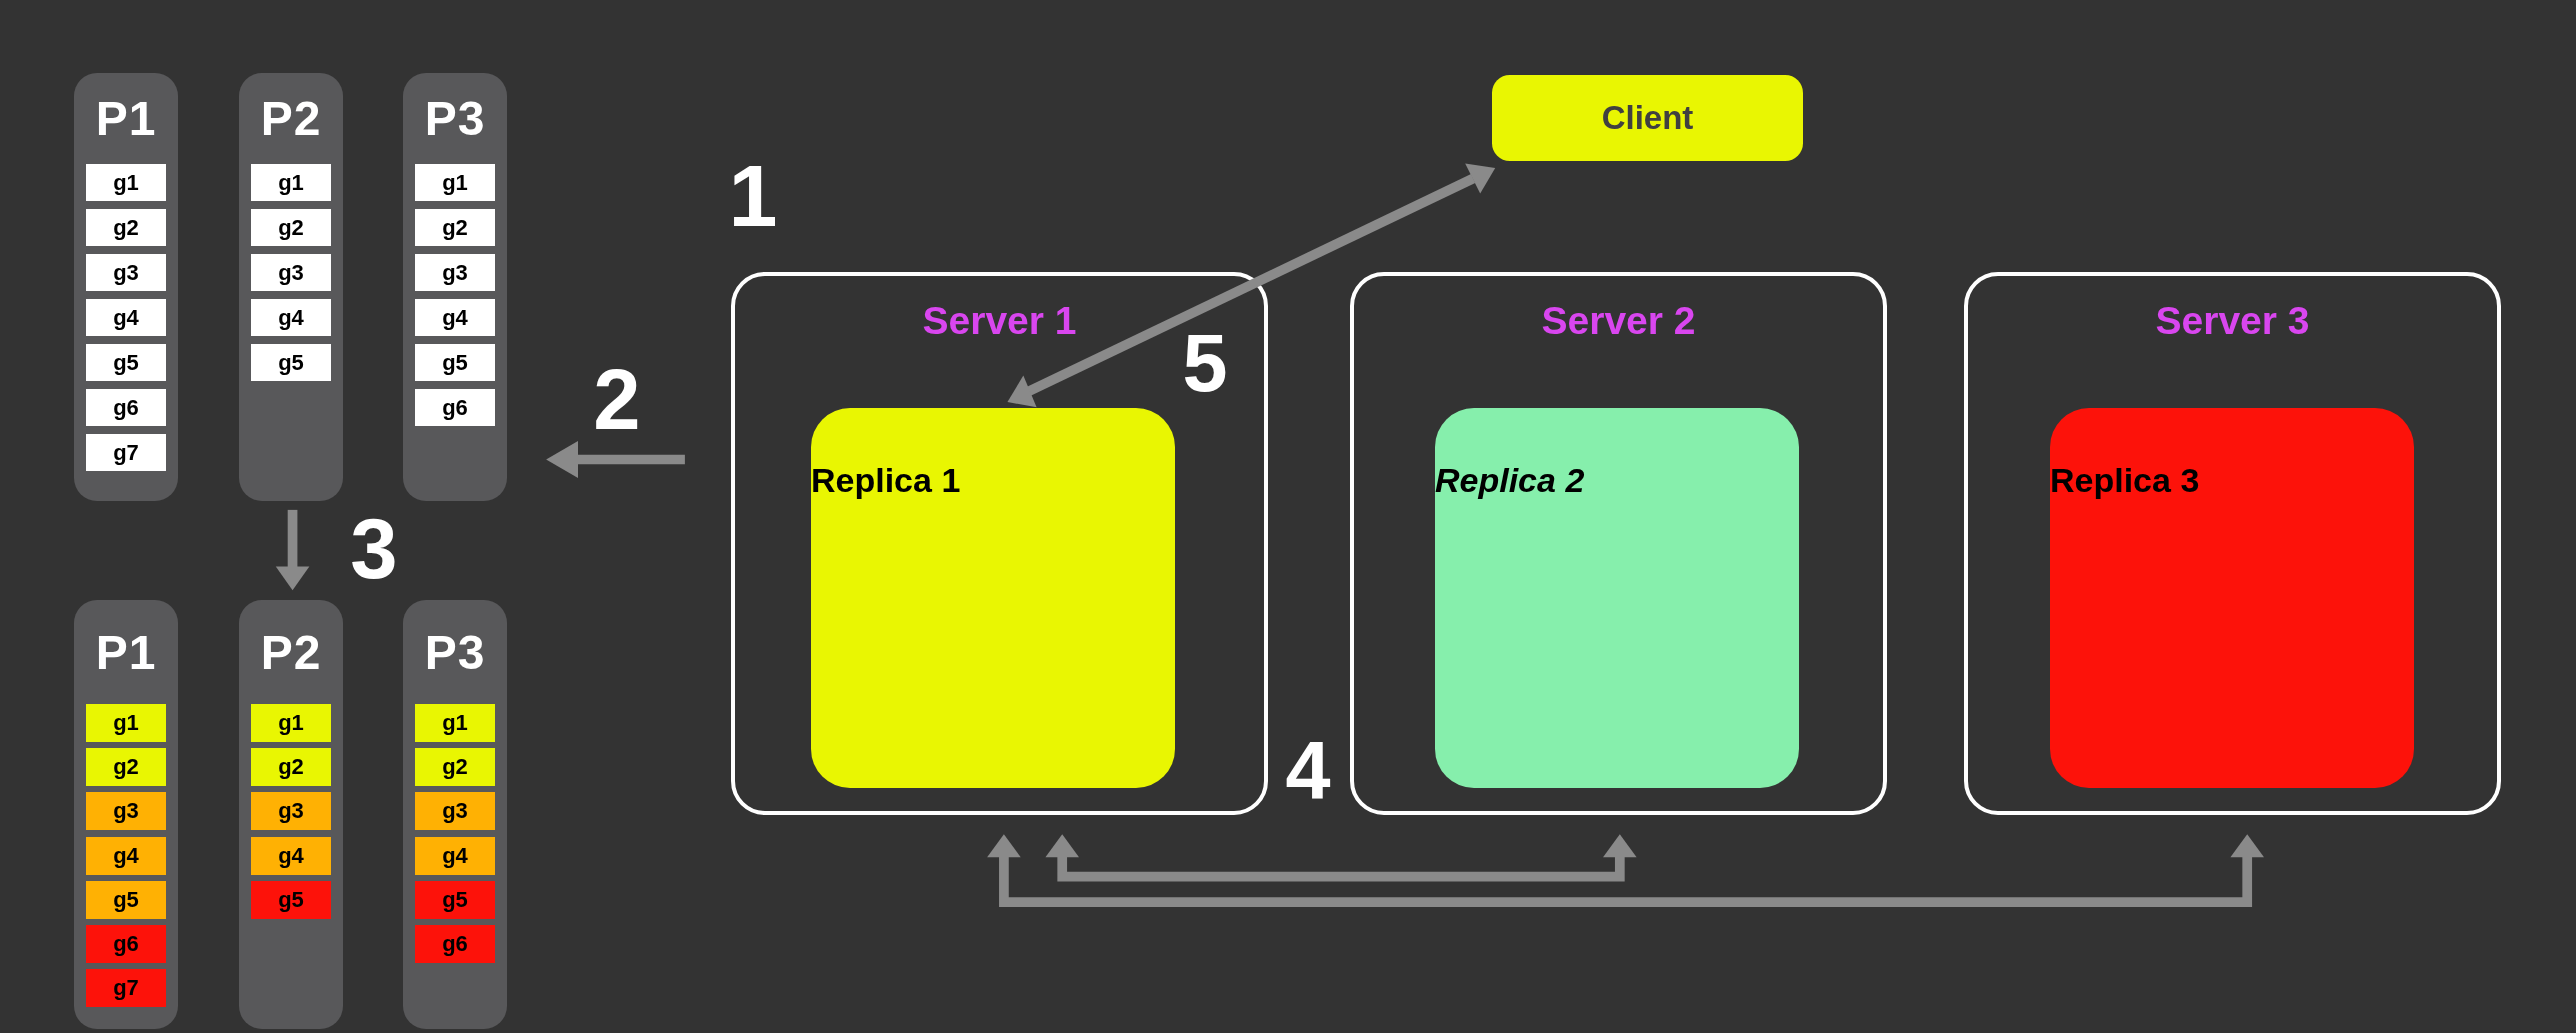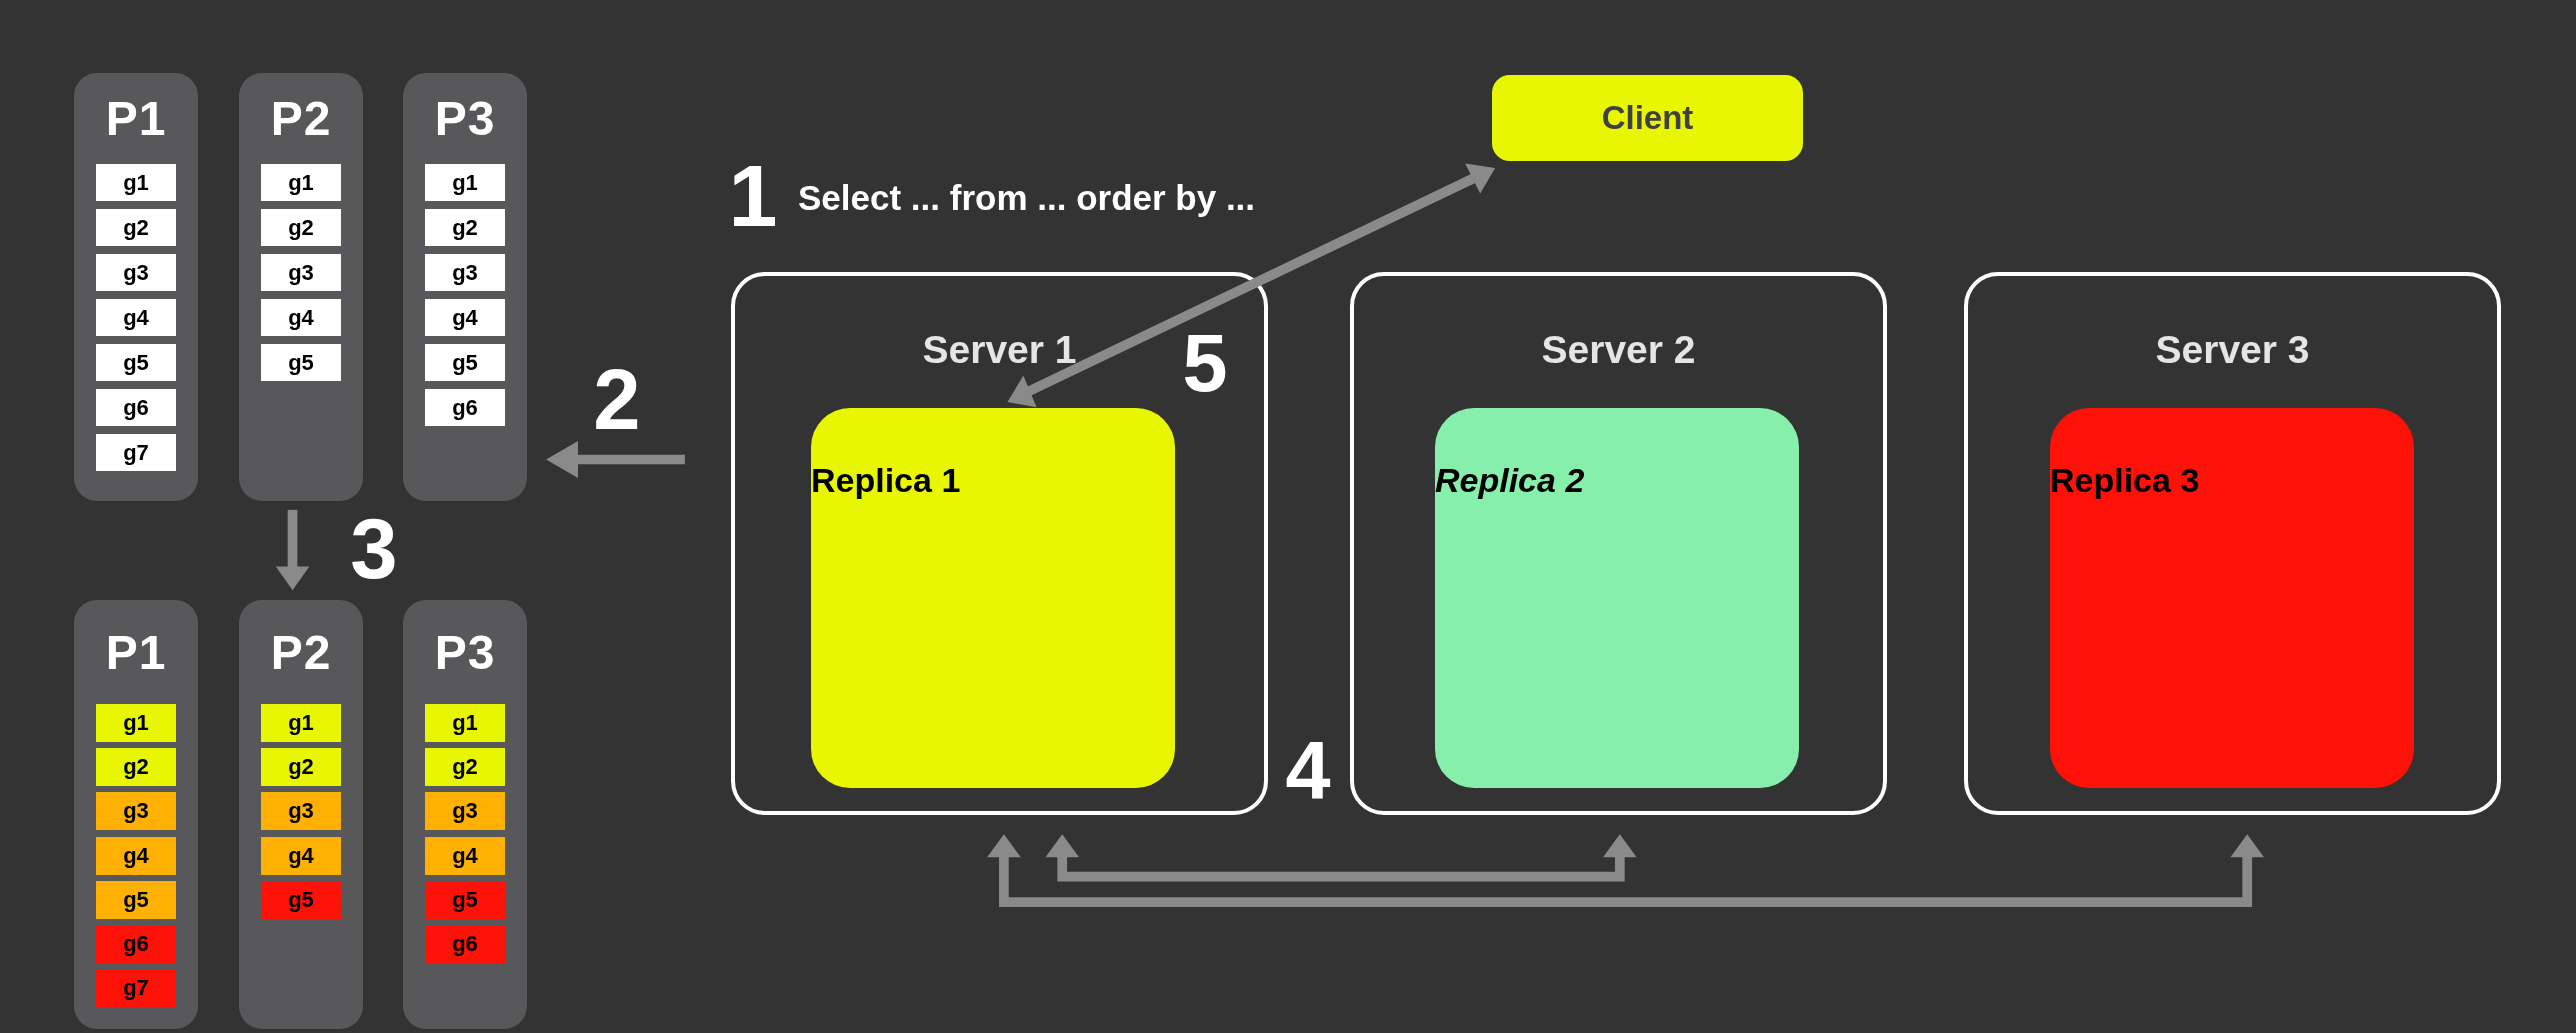--- a/index.html
+++ b/index.html
@@ -6,21 +6,21 @@
   body{
     width:2576px;height:1033px;
     background:#333333;
     font-family:"Liberation Sans", sans-serif;
     overflow:hidden;
   }
   .stage{position:relative;width:2576px;height:1033px;background:#333333;}
 
   
   .pcol{
-    position:absolute;width:124px;border-radius:23px;
+    position:absolute;width:104px;border-radius:23px;
     background:#58585a;
   }
   .pcol .ptitle{
     height:91px;display:flex;align-items:center;justify-content:center;
     color:#ffffff;font-size:48px;font-weight:700;letter-spacing:0.9px;
   }
   .pcol.after .ptitle{height:104px;}
   .pcol .cells{display:flex;flex-direction:column;align-items:center;gap:8px;}
   .pcol.after .cells{gap:6.2px;}
   .cell{
@@ -30,22 +30,22 @@
   }
   .pcol.after .cell{height:38px;flex:0 0 38px;}
 
   
   .server{
     position:absolute;top:272px;width:537px;height:543px;
     border:4.4px solid #ffffff;border-radius:34px;
     box-sizing:border-box;
   }
   .server .stitle{
-    margin-top:52px;text-align:center;
-    color:#e5e5e5;font-size:39px;font-weight:700;
+    margin-top:23px;text-align:center;
+    color:#d946ef;font-size:39px;font-weight:700;
   }
   .replica{
     position:absolute;top:408px;width:364px;height:380px;
     border-radius:39px;
   }
   .replica .rlabel{
     padding-top:53px;
     color:#000;font-size:34px;font-weight:700;
   }
 
@@ -175,21 +175,20 @@
     </div>
 
   <div class="client" id="client-box" style="background: rgb(233, 246, 2);">Client</div>
 
   <div class="stepnum" id="step1">1</div>
   <div class="stepnum" id="step2">2</div>
   <div class="stepnum" id="step3">3</div>
   <div class="stepnum" id="step4">4</div>
   <div class="stepnum" id="step5">5</div>
 
-  <div class="query">Select ... from ... order by ...</div>
 
   <svg class="arrows" width="2576" height="1033" viewBox="0 0 2915 1169">
 
     <g class="arr">
       <line x1="775" y1="520" x2="652" y2="520" stroke="#8a8a8a" stroke-width="11"></line>
       <polygon points="618,520 654,499 654,541" fill="#8a8a8a"></polygon>
     </g>
 
     <g class="arr">
       <line x1="331" y1="577" x2="331" y2="643" stroke="#8a8a8a" stroke-width="11"></line>

